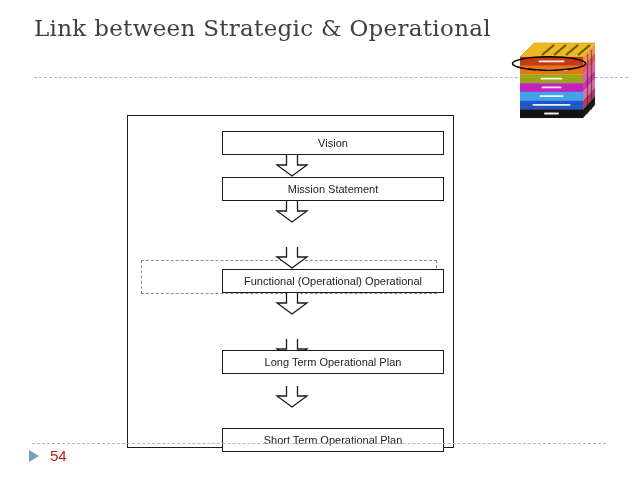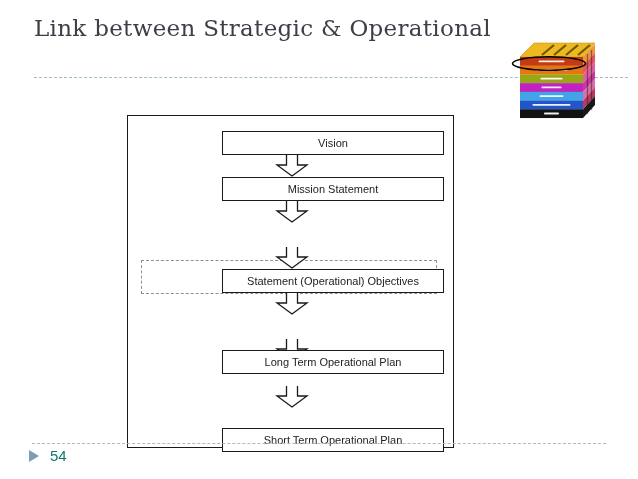--- a/index.html
+++ b/index.html
@@ -43,21 +43,21 @@
   
   .cube{position:absolute;left:508px;top:38px;width:92px;height:82px;}
   
   .page-bullet{
     position:absolute;left:29px;top:450px;width:0;height:0;
     border-top:6px solid transparent;border-bottom:6px solid transparent;
     border-left:10px solid #7f9cb6;
   }
   .page-number{
     position:absolute;left:50px;top:447px;
-    font-size:15px;color:#0f766e;
+    font-size:15px;color:#b91c1c;
   }
 </style>
 </head>
 <body>
 
 <div class="slide">
 
   <div class="title">
     <div>Link between Strategic &amp; Operational</div>
   </div>
@@ -119,21 +119,21 @@
     </svg>
   <svg class="arrow a4" viewBox="0 0 38 22">
       <path d="M13.5 0 V10 H4 L19 21 L34 10 H24.5 V0" fill="#ffffff" stroke="#1a1a1a" stroke-width="1.3"></path>
     </svg>
   <svg class="arrow a5" viewBox="0 0 38 22">
       <path d="M13.5 0 V10 H4 L19 21 L34 10 H24.5 V0" fill="#ffffff" stroke="#1a1a1a" stroke-width="1.3"></path>
     </svg>
 
   <div class="fbox t0">Vision</div>
   <div class="fbox t1">Mission Statement</div>
-  <div class="fbox t3">Statement (Operational) Objectives</div>
+  <div class="fbox t3">Functional (Operational) Operational</div>
   <div class="fbox t5">Long Term Operational Plan</div>
   <div class="fbox t6">Short Term Operational Plan</div>
 
   <div class="rule rule-bottom"></div>
   <div class="page-bullet"></div>
   <div class="page-number">54</div>
 
 </div>
 
 </body></html>

